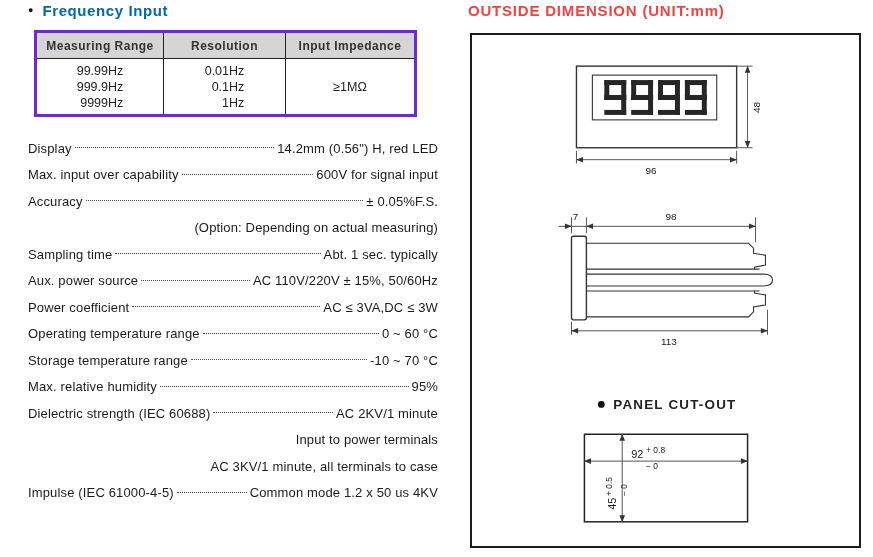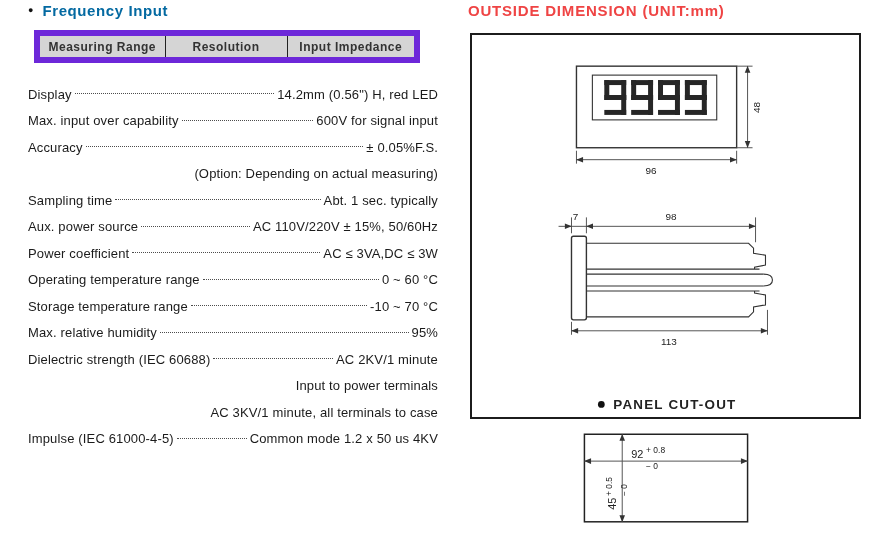--- a/index.html
+++ b/index.html
@@ -8,21 +8,21 @@
     position:relative; width:873px; height:557px; background:#fff;
     font-family:"Liberation Sans", sans-serif; color:#1b1b1b; overflow:hidden;
   }
   
   .left-col { position:absolute; left:28px; top:2px; width:414px; }
   .sec-title { display:flex; align-items:center; gap:9px; }
   .sec-title .bullet { font-size:9px; line-height:1; color:#111; }
   .sec-title h2 { font-size:15px; font-weight:bold; color:#0369a1; letter-spacing:.6px; }
   table.spec-table {
     margin:11px 0 0 6px; width:380px; border-collapse:collapse;
-    border:6px solid #6d28d9; table-layout:fixed;padding-left:47px;
+    border:3px solid #6d28d9; table-layout:fixed;padding-left:47px;
   }
   table.spec-table th {
     background:#d5d5d5; border:1px solid #222; height:27px;
     font-size:12px; font-weight:bold; color:#333; letter-spacing:.5px;
   }
   table.spec-table td {
     border:1px solid #222; height:57px; text-align:center; vertical-align:middle;
     font-size:12.5px; color:#222;
   }
   td .nums { display:inline-block; text-align:right; line-height:16px; }
@@ -30,21 +30,21 @@
   .specs { margin-top:19px; width:410px; display:flex; flex-direction:column; }
   .spec-row { height:26.5px; display:flex; align-items:center; font-size:13px; letter-spacing:.15px; }
   .spec-row .lbl { white-space:nowrap; line-height:1.15; }
   .spec-row .leader { flex:1 1 auto; border-bottom:1.6px dotted #4c4c4c; margin:0 3px 3px 3px; min-width:8px; }
   .spec-row .val { white-space:nowrap; line-height:1.15; }
   .spec-row.cont { justify-content:flex-end; }
   
   .right-col { position:absolute; left:468px; top:2px; width:400px; }
   .right-col h2 { font-size:15px; font-weight:bold; color:#ef4444; letter-spacing:.8px; }
   .dim-box {
-    position:absolute; left:2px; top:31px; width:391px; height:386px;
+    position:absolute; left:2px; top:31px; width:391px; height:515px;
     border:2px solid #1c1c1c; background:#fff;
   }
   .dim-box svg { position:absolute; left:0; top:0; }
   .sr-only { position:absolute; width:1px; height:1px; overflow:hidden; clip:rect(0 0 0 0); }
   text { font-family:"Liberation Sans", sans-serif; fill:#222; }
 </style>
 </head>
 <body>
 
 <div class="page">
@@ -60,20 +60,37 @@
           <col style="width:128px">
           <col style="width:122px">
           <col style="width:130px">
         </colgroup>
       <tbody>
           <tr>
         <th>Measuring Range</th>
         <th>Resolution</th>
         <th>Input Impedance</th>
       </tr>
+      <tr>
+        <td>
+          <div class="nums">
+            <div>99.99Hz</div>
+            <div>999.9Hz</div>
+            <div>9999Hz</div>
+          </div>
+        </td>
+        <td>
+          <div class="nums">
+            <div>0.01Hz</div>
+            <div>0.1Hz</div>
+            <div>1Hz</div>
+          </div>
+        </td>
+        <td>≥1MΩ</td>
+      </tr>
     </tbody>
       </table>
 
     <div class="specs">
       <div class="spec-row">
         <span class="lbl">Display</span>
           <span class="leader"></span>
           <span class="val">14.2mm (0.56") H, red LED</span>
       </div>
       <div class="spec-row">

